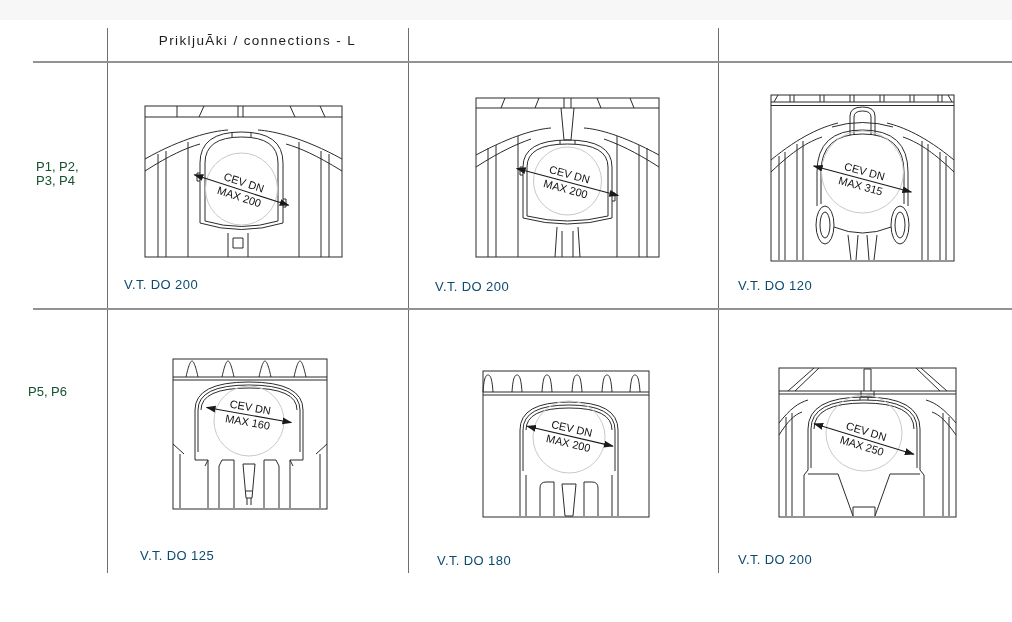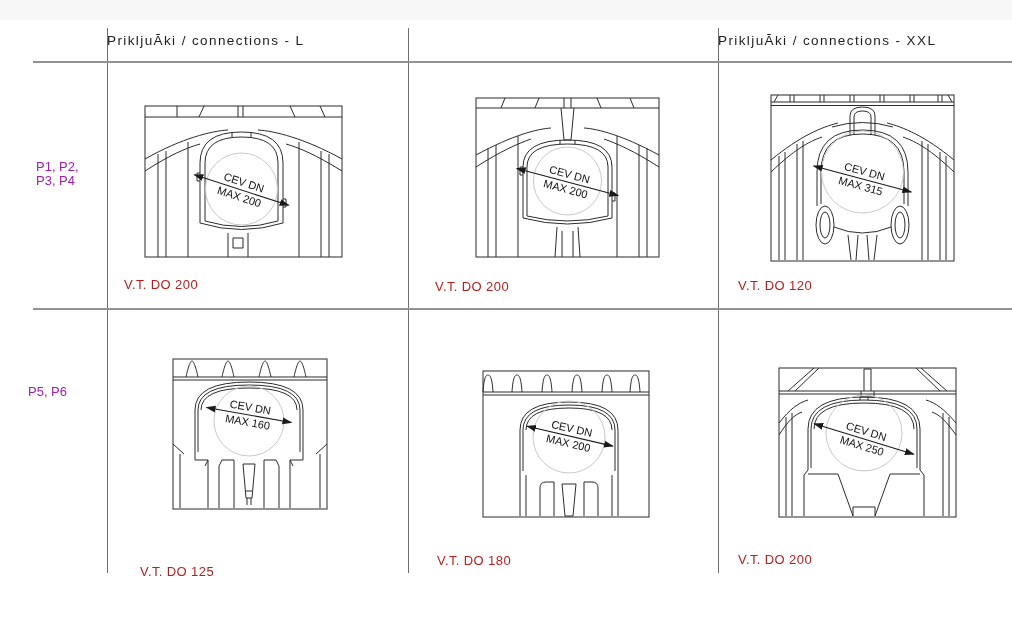--- a/index.html
+++ b/index.html
@@ -1,24 +1,24 @@
 <!DOCTYPE html>
 <html><head>
 <meta charset="utf-8">
 <style>
   html,body{margin:0;padding:0;background:#fff;}
   .page{position:relative;width:1012px;height:622px;background:#ffffff;overflow:hidden;
         font-family:"Liberation Sans", sans-serif;color:#1a1a1a;}
   .top-strip{position:absolute;left:0;top:0;width:1012px;height:20px;background:#f7f7f7;}
   .vline{position:absolute;top:28px;height:545px;width:1px;background:#6e6e6e;}
   .hline{position:absolute;left:33px;width:979px;height:2px;background:#929292;}
-  .col-header{position:absolute;top:33px;height:18px;text-align:left;
+  .col-header{position:absolute;top:33px;height:18px;text-align:center;
               font-size:13.5px;letter-spacing:1.4px;color:#1c1c1c;white-space:nowrap;}
-  .row-label{position:absolute;font-size:13px;line-height:14px;color:#a21caf;white-space:pre-line;}
-  .vt-label{position:absolute;font-size:13px;color:#b91c1c;white-space:nowrap;letter-spacing:0.4px;}
+  .row-label{position:absolute;font-size:13px;line-height:14px;color:#14532d;white-space:pre-line;}
+  .vt-label{position:absolute;font-size:13px;color:#0c4a6e;white-space:nowrap;letter-spacing:0.4px;}
   .draw{position:absolute;}
   .draw path,.draw line,.draw rect,.draw ellipse,.draw circle{fill:none;stroke:#2b2b2b;stroke-width:1;}
   .draw .lightc{stroke:#c9c9c9;}
   .draw .dimline{stroke:#1a1a1a;stroke-width:1.1;}
   .draw text{fill:#111;font-size:11px;text-anchor:middle;stroke:none;
              font-family:"Liberation Sans", sans-serif;}
 </style>
 </head>
 <body>
 
@@ -33,21 +33,20 @@
 <div class="page">
   <div class="top-strip"></div>
 
   <div class="vline" style="left:107px"></div>
   <div class="vline" style="left:408px"></div>
   <div class="vline" style="left:718px"></div>
   <div class="hline" style="top:61px"></div>
   <div class="hline" style="top:308px"></div>
 
   <div class="col-header" style="left:107px;width:301px">PrikljuĀki / connections - L</div>
-  <div class="col-header" style="left:718px;width:294px">PrikljuĀki / connections - XXL</div>
 
   <div class="row-label" style="left:36px;top:160px">P1, P2,
 P3, P4</div>
   <div class="row-label" style="left:28px;top:385px">P5, P6</div>
 
   <svg class="draw" style="left:144px;top:105px" width="199" height="153" viewBox="0 0 199 153">
     <g>
       <rect x="1" y="1" width="197" height="151"></rect>
       <line x1="1" y1="12" x2="198" y2="12"></line>
       <path d="M33,1 L33,12 M60,1 L55,12 M94,1 L94,12 M99,1 L99,12 M146,1 L151,12 M176,1 L181,12"></path>
@@ -139,21 +138,21 @@
       <path d="M71,106 L83,106 L80,140 L74,140 Z M74,133 L80,133 M75,140 L75,147 M79,140 L79,147"></path>
       <path d="M1,86 L12,96 M155,86 L144,96 M8,96 L8,150 M148,96 L148,150"></path>
       <circle class="lightc" cx="77" cy="63" r="35"></circle>
     </g>
     <g transform="rotate(10 77 57)">
       <line class="dimline" x1="34" y1="57" x2="120" y2="57" marker-start="url(#arr)" marker-end="url(#arr)"></line>
       <text x="77" y="53">CEV DN</text>
       <text x="77" y="68">MAX 160</text>
     </g>
   </svg>
-  <div class="vt-label" style="left:140px;top:564px">V.T. DO 125</div>
+  <div class="vt-label" style="left:140px;top:548px">V.T. DO 125</div>
 
   <svg class="draw" style="left:482px;top:370px" width="168" height="148" viewBox="0 0 168 148">
     <g>
       <rect x="1" y="1" width="166" height="146"></rect>
       <line x1="1" y1="22" x2="167" y2="22"></line>
       <line x1="1" y1="25" x2="167" y2="25"></line>
       <path d="M1,22 C2,7 4,5 6,5 C8,5 10,7 11,22"></path>
       <path d="M30,22 C31,7 33,5 35,5 C37,5 39,7 40,22"></path>
       <path d="M60,22 C61,7 63,5 65,5 C67,5 69,7 70,22"></path>
       <path d="M90,22 C91,7 93,5 95,5 C97,5 99,7 100,22"></path>

